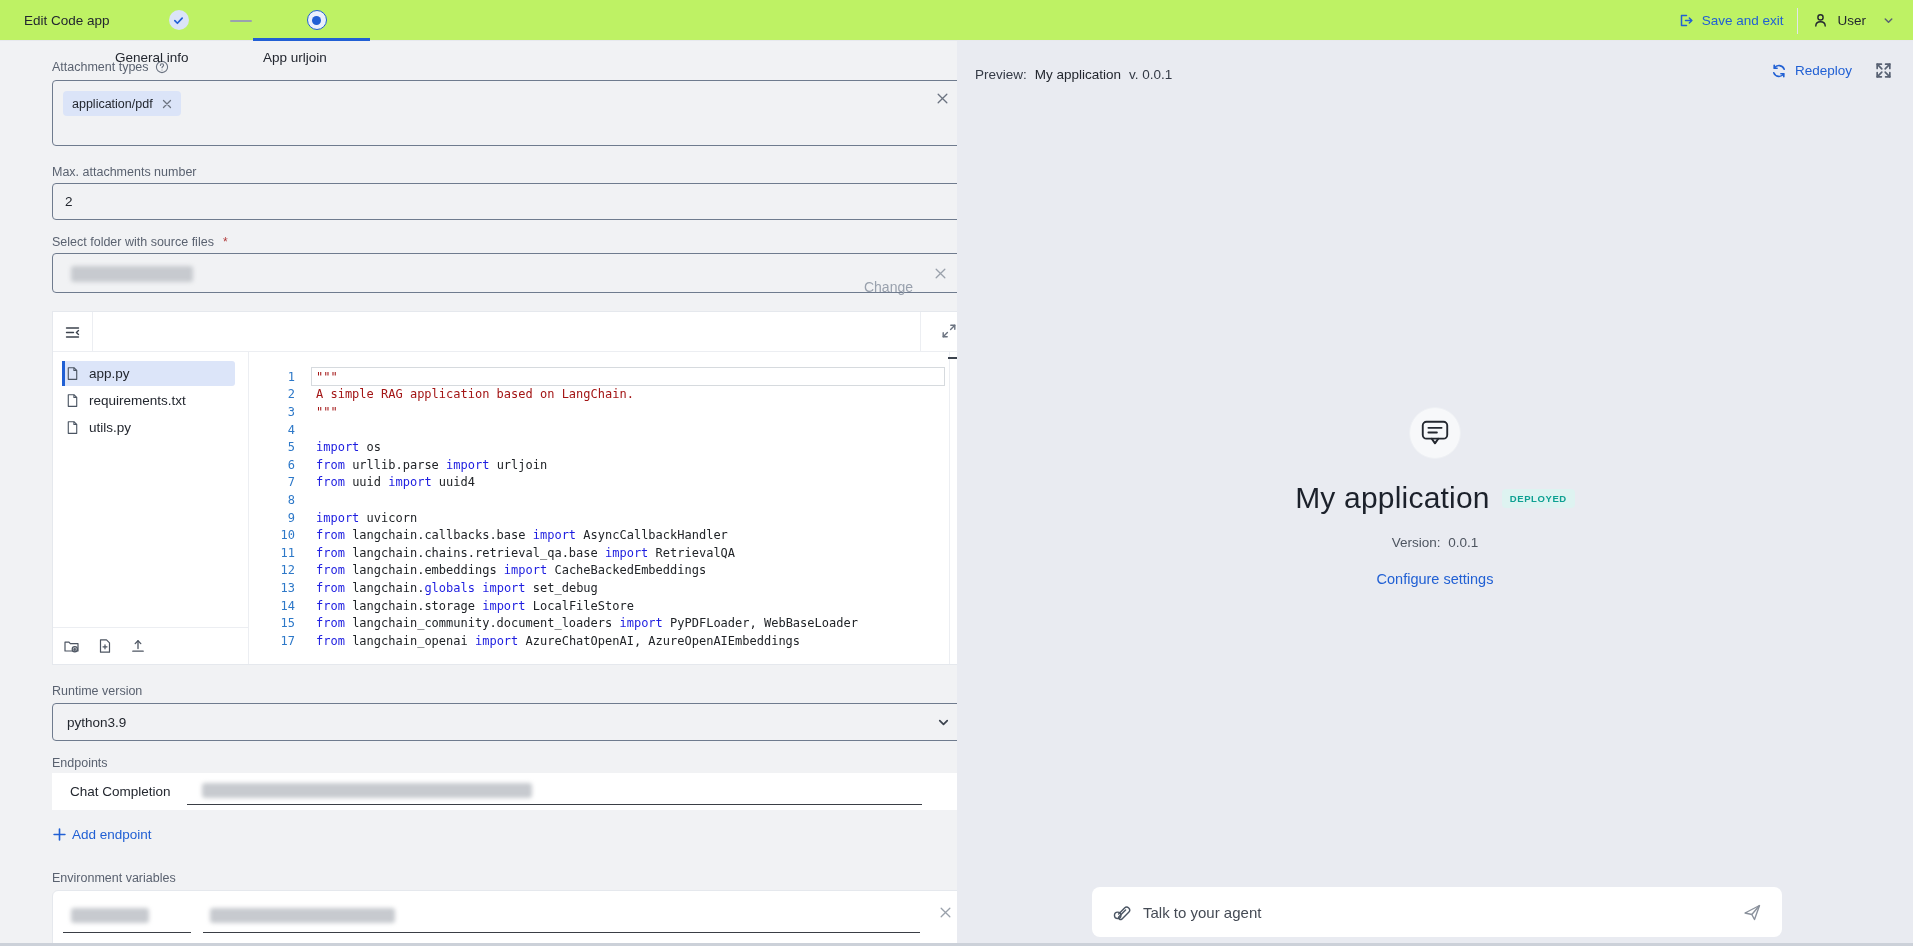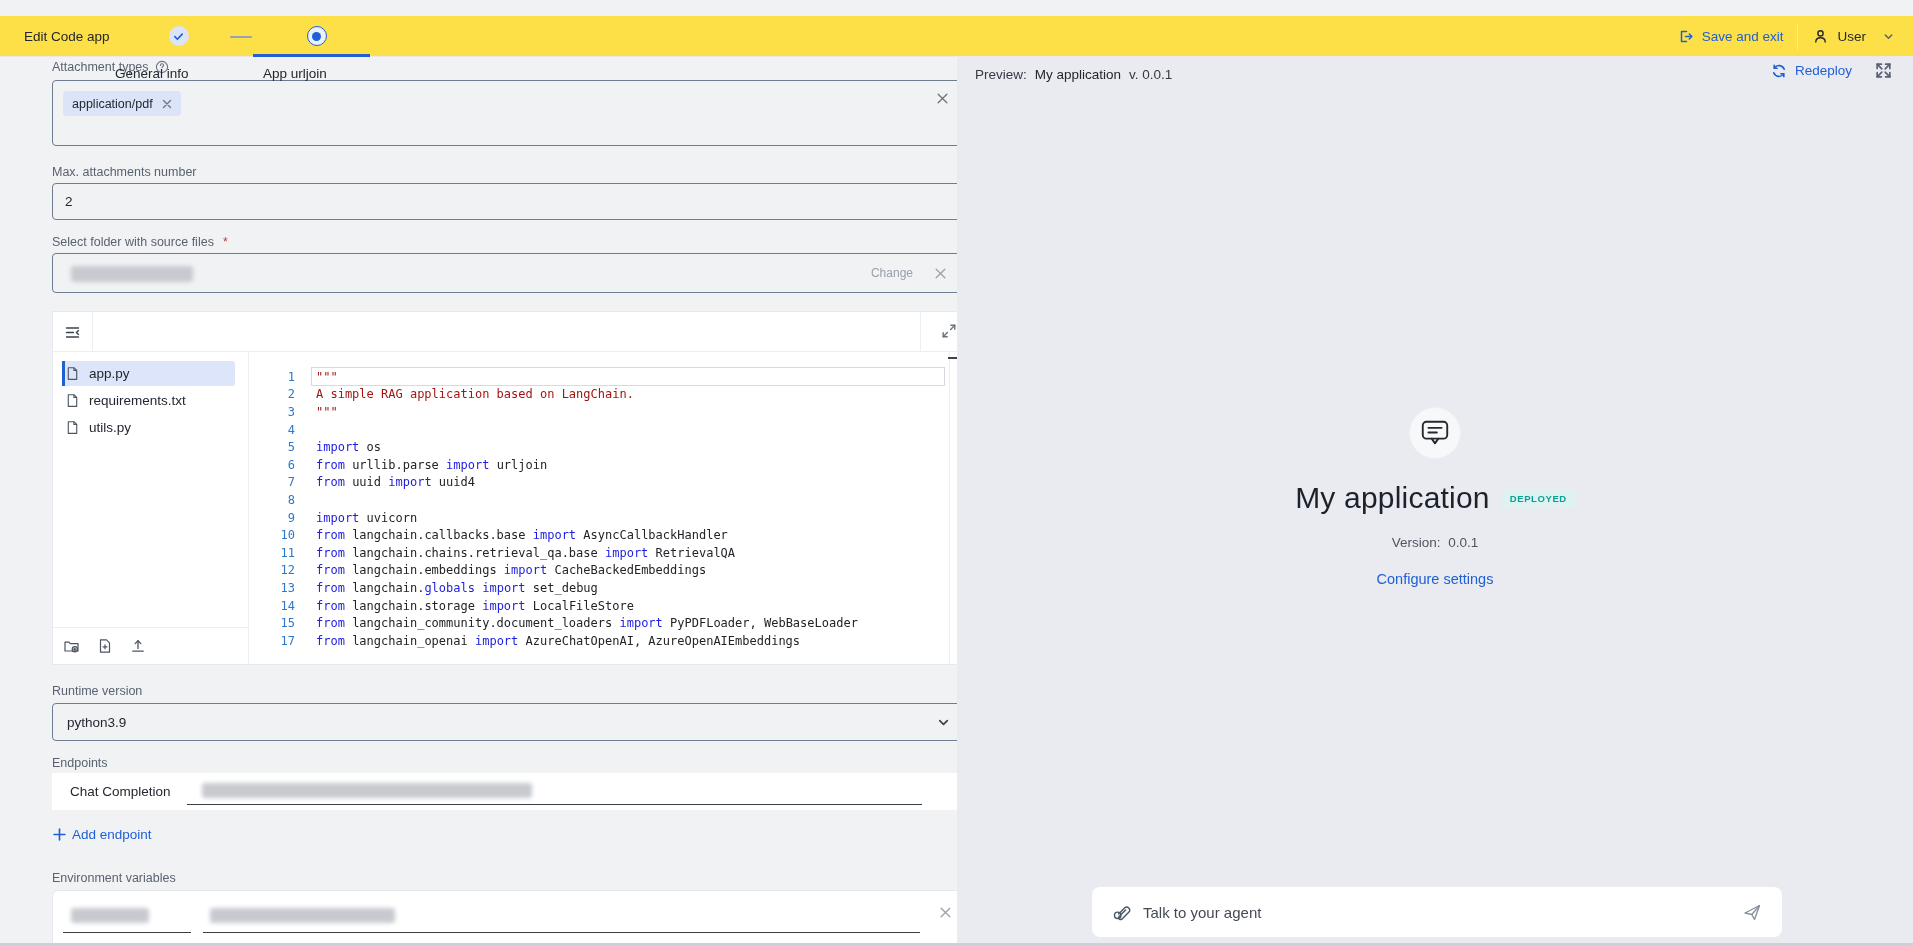--- a/index.html
+++ b/index.html
@@ -21,21 +21,21 @@
     --badge-text:#0da092;
     --badge-bg:#def3f1;
     --icon-gray:#555d6a;
   }
   *{box-sizing:border-box;margin:0;padding:0;}
   html,body{width:1913px;height:946px;overflow:hidden;}
   body{font-family:"Liberation Sans","DejaVu Sans",sans-serif;color:var(--text);background:var(--left-bg);position:relative;}
   svg{display:block;}
 
   
-  .topbar{position:absolute;left:0;top:16px;width:1913px;height:41px;background:#fde047;border-bottom:1px solid #e7e9ee;z-index:5;}
+  .topbar{position:absolute;left:0;top:0;width:1913px;height:41px;background:#bef264;border-bottom:1px solid #e7e9ee;z-index:5;}
   .topbar-title{position:absolute;left:24px;top:13px;font-size:13.5px;font-weight:500;color:var(--text);}
   .step{position:absolute;top:10px;display:flex;align-items:flex-end;gap:20px;font-size:13.5px;color:var(--text);cursor:pointer;flex-direction:column;}
   .step-1{left:115px;}
   .step-2{left:263px;}
   .step-icon{width:20px;height:20px;border-radius:50%;background:var(--tag-bg);display:flex;align-items:center;justify-content:center;color:var(--accent);}
   .step-icon.radio{background:#eaf0fc;border:1.5px solid var(--accent);}
   .step-icon.radio .dot{width:9px;height:9px;border-radius:50%;background:var(--accent);}
   .step-connector{position:absolute;left:230px;top:20px;width:22px;height:2px;background:#9aa2ae;border-radius:1px;}
   .step-underline{position:absolute;left:253px;top:38px;width:117px;height:3px;background:var(--accent);}
   .topbar-right{position:absolute;right:18px;top:0;height:41px;display:flex;align-items:center;gap:14px;}
@@ -56,21 +56,21 @@
   .attach-box{top:39px;height:66px;}
   .tag{position:absolute;left:10px;top:10px;height:25px;background:var(--tag-bg);border-radius:4px;display:flex;align-items:center;gap:9px;padding:0 9px;font-size:12.5px;color:var(--text);}
   .tag .x{color:#6b7380;cursor:pointer;}
   .box-clear{position:absolute;right:16px;top:11px;color:#6b7380;cursor:pointer;}
 
   .plain-input{top:142px;height:37px;display:flex;align-items:center;padding:0 12px;font-size:13.5px;color:var(--text);}
 
   .folder-row{top:212px;height:40px;display:flex;align-items:center;}
   .blob{background:var(--blob);border-radius:3px;filter:blur(2px);}
   .folder-blob{position:absolute;left:18px;top:12px;width:122px;height:16px;}
-  .change-btn{position:absolute;right:52px;top:12px;font-size:12px;color:var(--muted);cursor:pointer;}
+  .change-btn{position:absolute;right:52px;top:25px;font-size:14px;color:var(--muted);cursor:pointer;}
   .folder-clear{position:absolute;right:18px;top:13px;color:#9aa1ab;cursor:pointer;}
 
   
   .file-browser{position:absolute;left:15px;top:270px;width:914px;height:354px;background:#ffffff;border:1px solid var(--card-border);}
   .fb-header{position:absolute;left:0;top:0;right:0;height:40px;border-bottom:1px solid #eceef2;}
   .fb-toggle{position:absolute;left:0;top:0;width:40px;height:40px;border-right:1px solid #eceef2;display:flex;align-items:center;justify-content:center;color:#3c434e;cursor:pointer;}
   .fb-expand{position:absolute;right:8px;top:11px;color:#6b7380;cursor:pointer;}
   .fb-header-sep{position:absolute;right:44px;top:0;width:1px;height:40px;background:#eceef2;}
   .fb-tree{position:absolute;left:0;top:40px;width:196px;bottom:0;border-right:1px solid #eceef2;}
   .tree-list{position:absolute;left:0;top:7px;right:0;}

